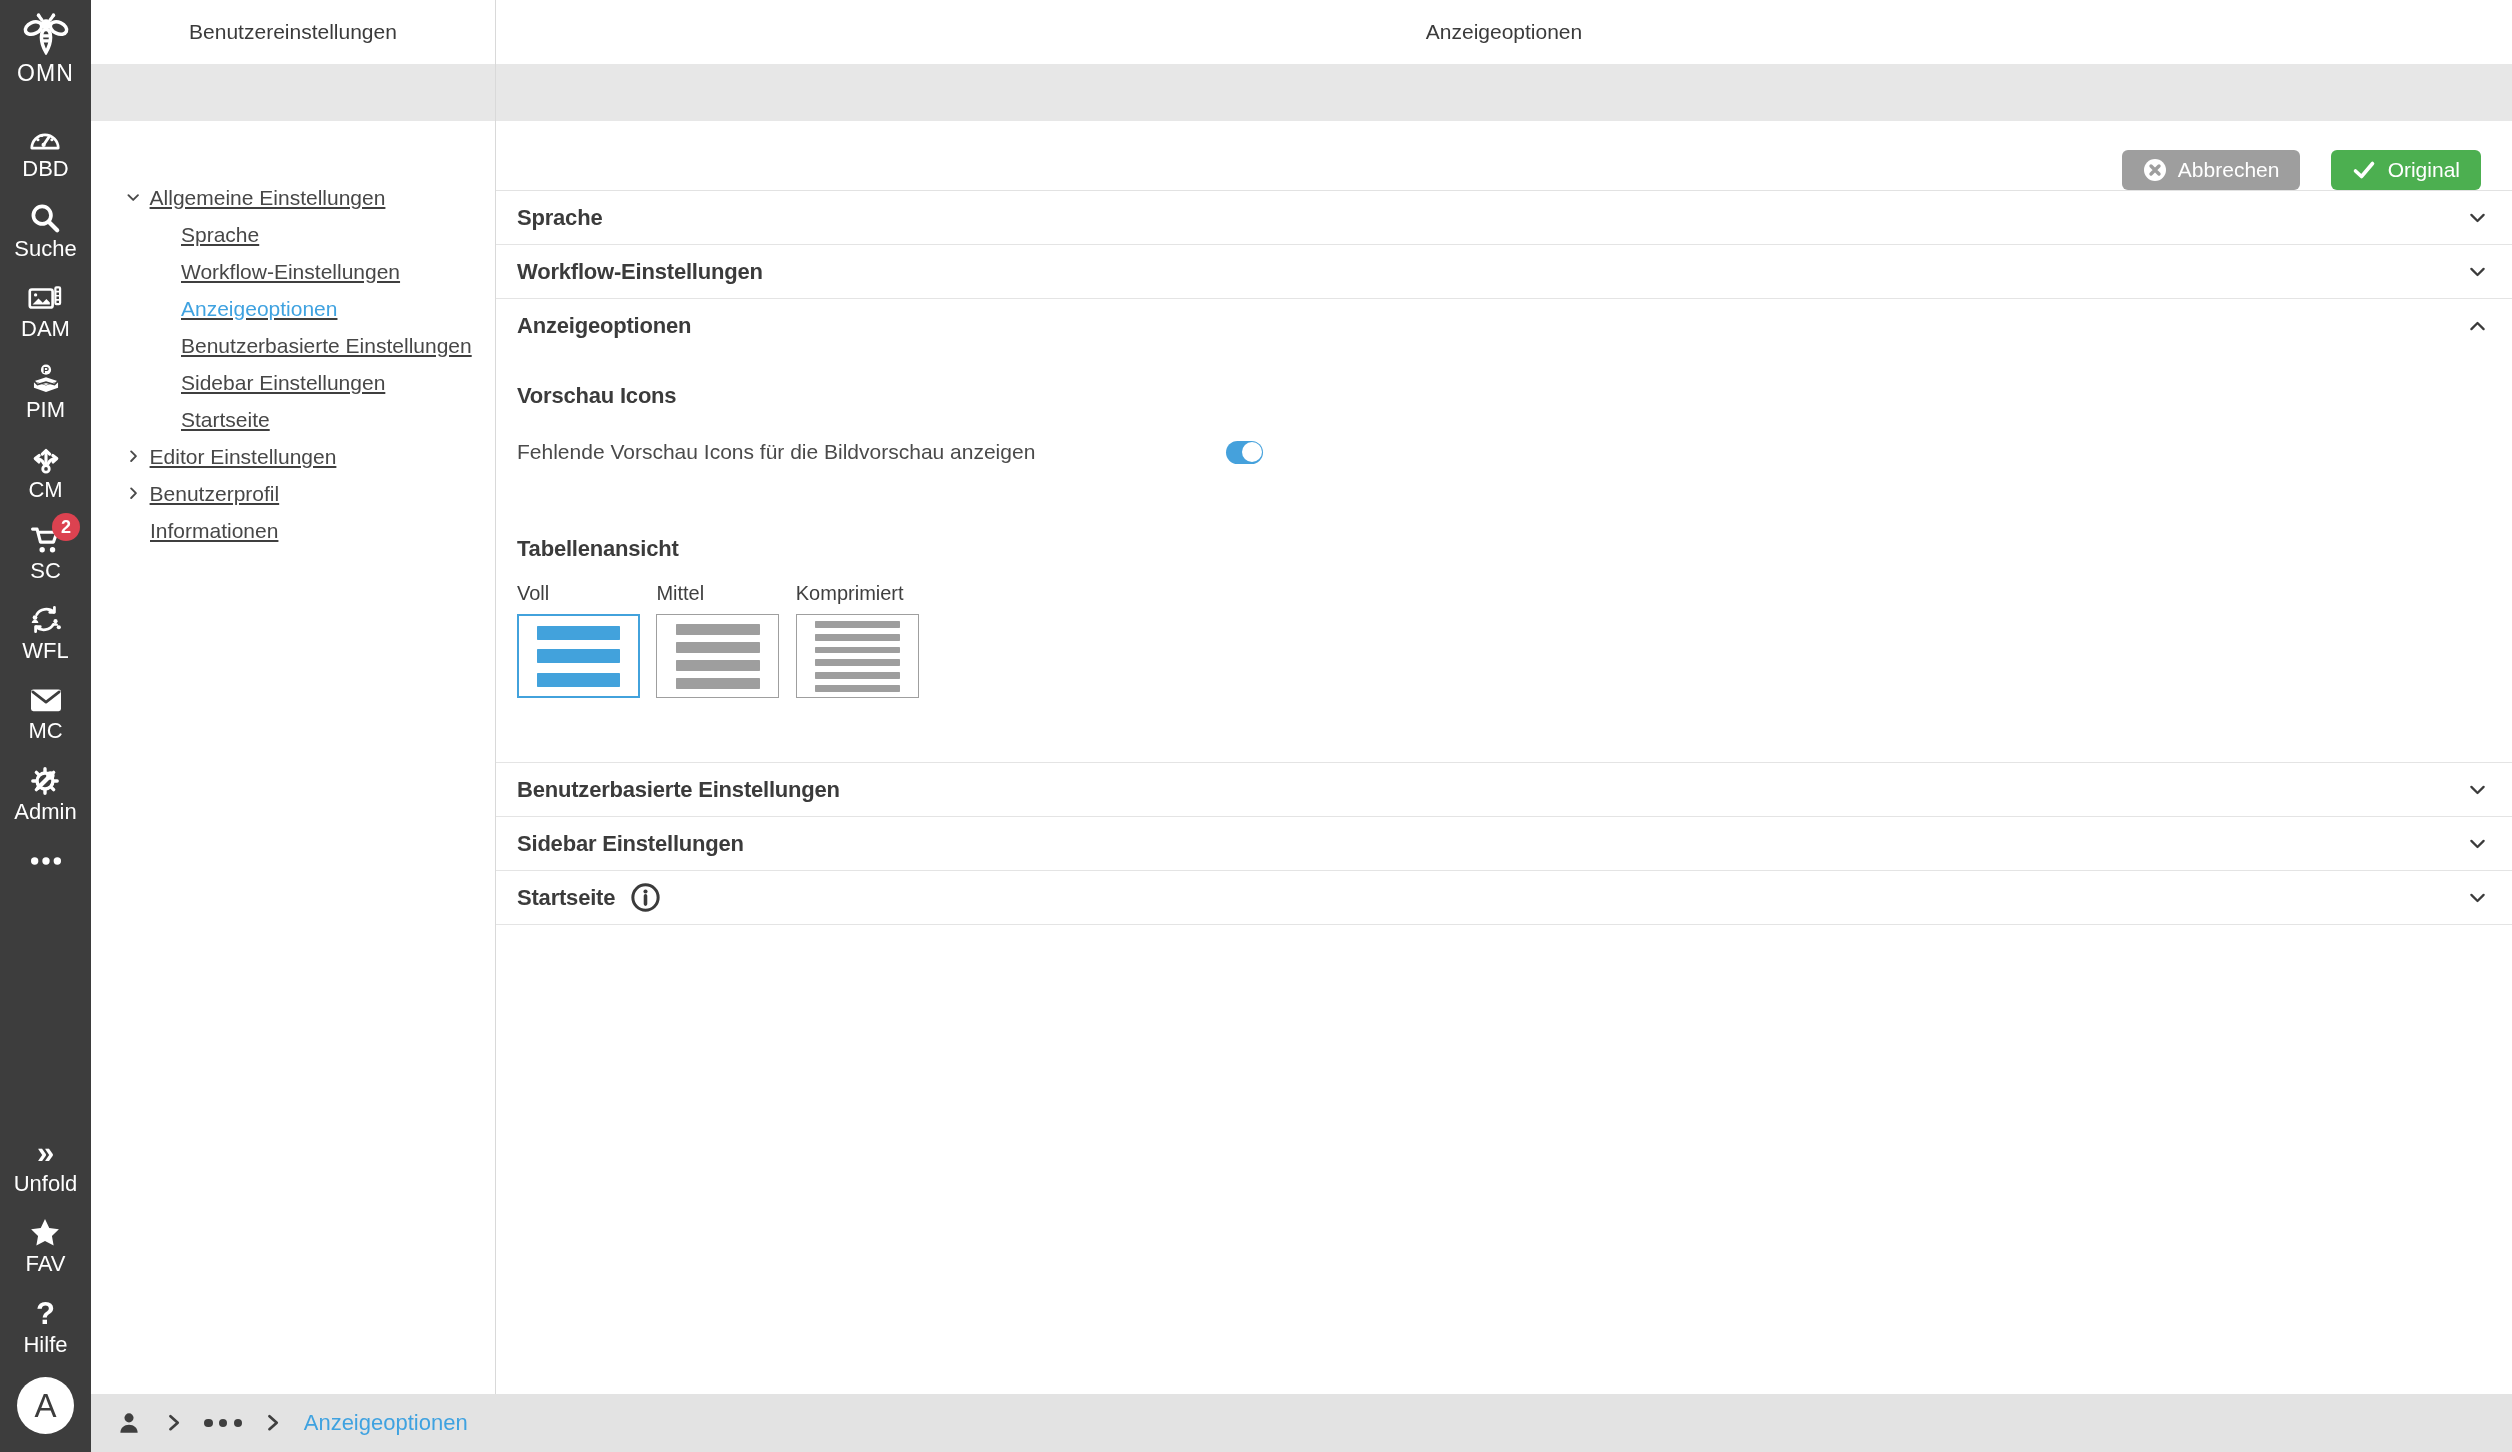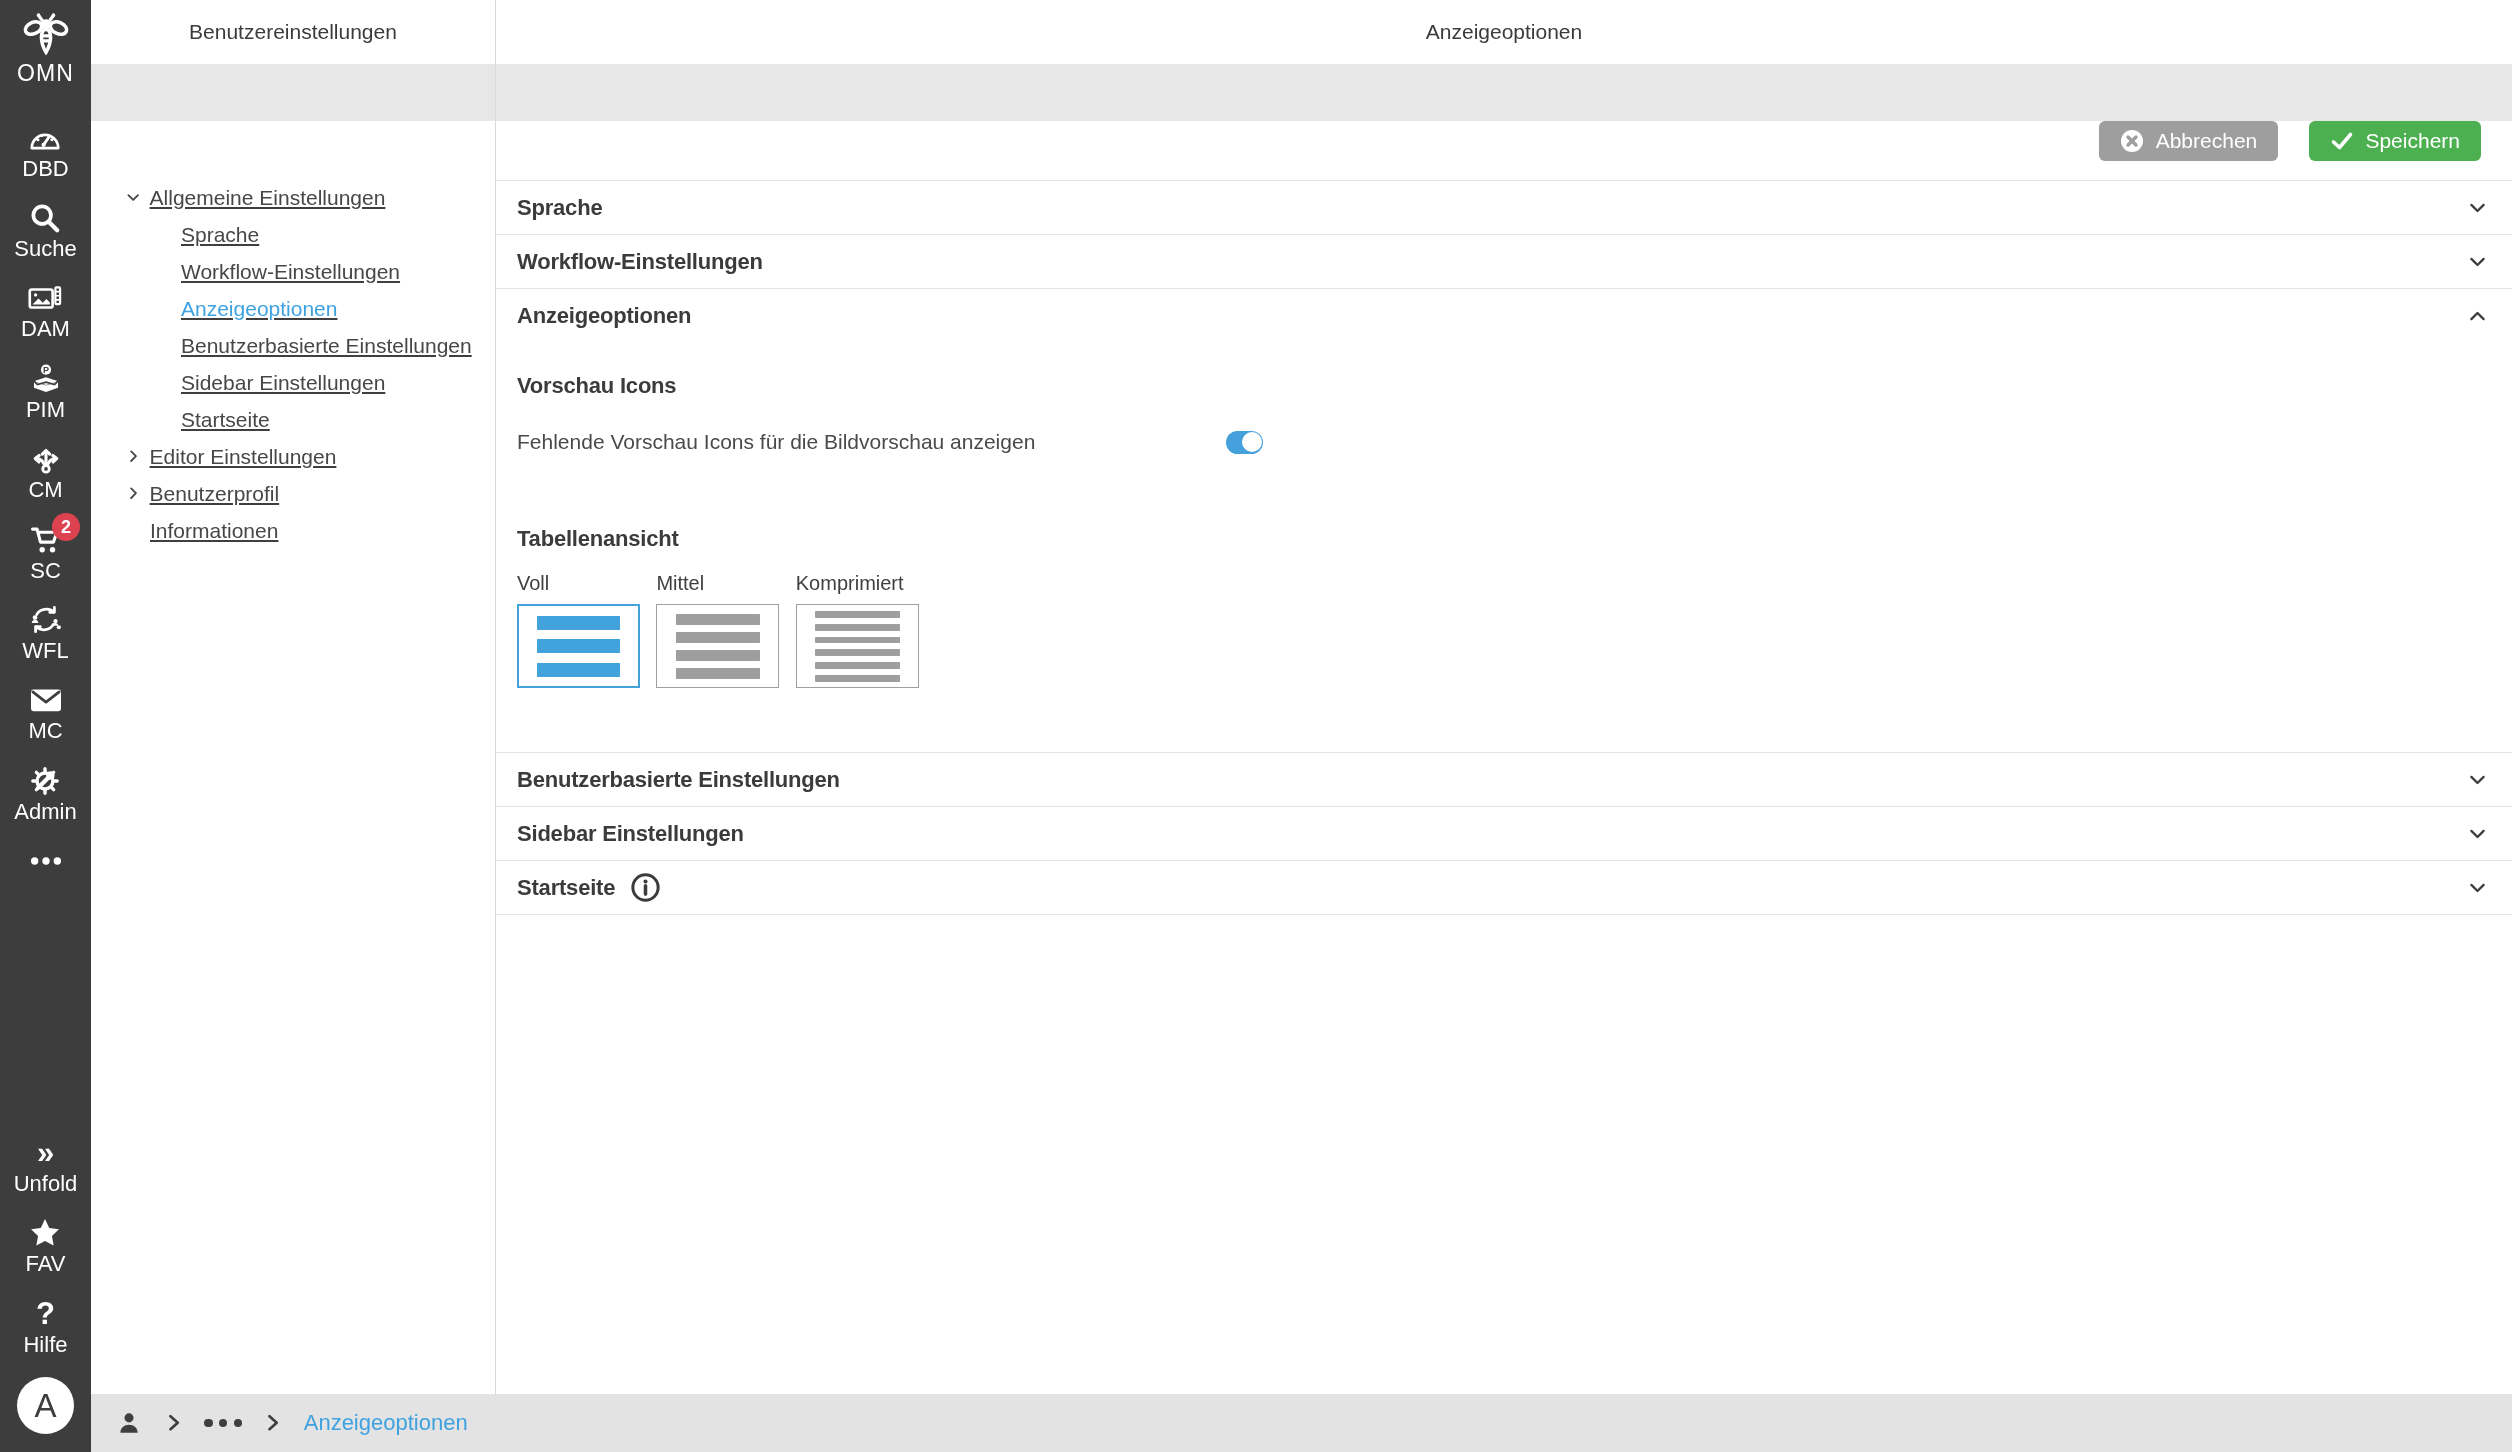--- a/index.html
+++ b/index.html
@@ -51,21 +51,21 @@
   .tree-row .tchev { width:16.4px; height:16.4px; margin-right:8.2px; flex-shrink:0; }
   .tree-row.top   { padding-left:34px; }
   .tree-row.plain { padding-left:59px; }
   .tree-row.child { padding-left:90px; }
   .tree-row.selected { color:#3fa2e0; }
 
   
   .main { flex:1; display:flex; flex-direction:column; min-width:0; background:#fff; }
   .main-header { height:64px; display:flex; align-items:center; justify-content:center; font-size:21px; color:#3b3b3b; }
   .toolbar {
-    height:60px; flex-shrink:0; display:flex; align-items:flex-start; justify-content:flex-end;
+    height:70px; flex-shrink:0; display:flex; align-items:flex-end; justify-content:flex-end;
     gap:31px; padding-right:31px; border-bottom:1.5px solid #e2e2e2;
   }
   .btn {
     height:40px; border:none; border-radius:6px; display:flex; align-items:center;
     gap:11.2px; padding:0 21px; font-size:21px; color:#fff; cursor:pointer;
     font-family:"Liberation Sans", sans-serif;
   }
   .btn-cancel { background:#9e9e9e; }
   .btn-save   { background:#4caf50; }
 
@@ -351,21 +351,21 @@
             <svg width="24" height="24" viewBox="0 0 24 24">
               <circle cx="12" cy="12" r="11" fill="#fff"></circle>
               <path d="M8 8l8 8 M16 8l-8 8" stroke="#9e9e9e" stroke-width="3.4" stroke-linecap="round"></path>
             </svg>
             <span>Abbrechen</span>
           </button>
           <button class="btn btn-save">
             <svg width="24" height="24" viewBox="0 0 24 24" fill="none" stroke="#fff">
               <polyline points="3.5,13 9.5,18.5 20.5,5.5" stroke-width="3.6" stroke-linecap="round" stroke-linejoin="round"></polyline>
             </svg>
-            <span>Speichern</span>
+            <span>Original</span>
           </button>
         </div>
 
         <div class="acc-row">
           <span class="acc-title">Sprache</span>
           <svg class="acc-chev" viewBox="0 0 24 24" fill="none" stroke="#3b3b3b">
               <polyline points="5,9 12,16 19,9" stroke-width="2.6" stroke-linecap="round" stroke-linejoin="round"></polyline>
             </svg>
         </div>
 

